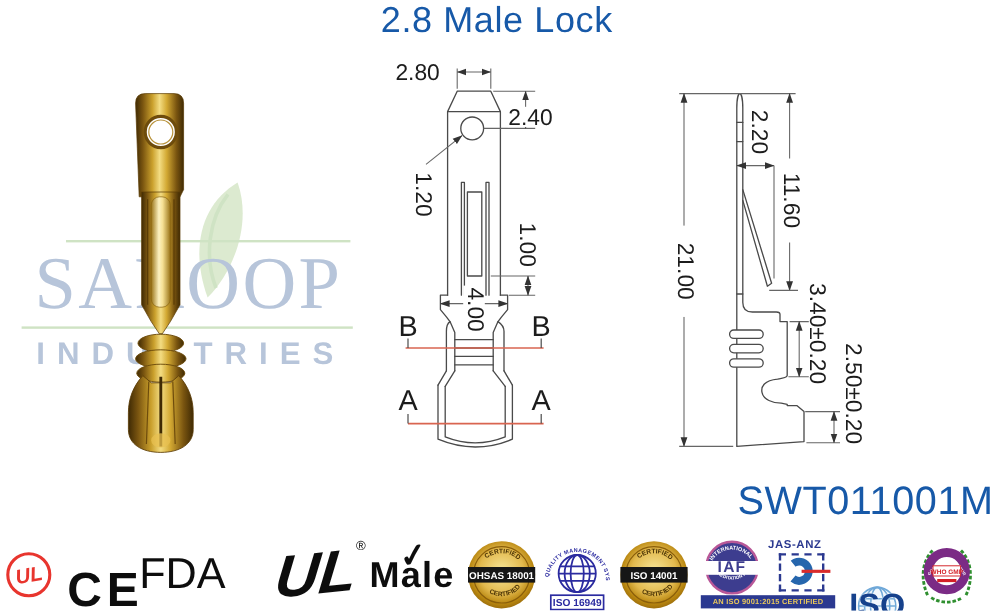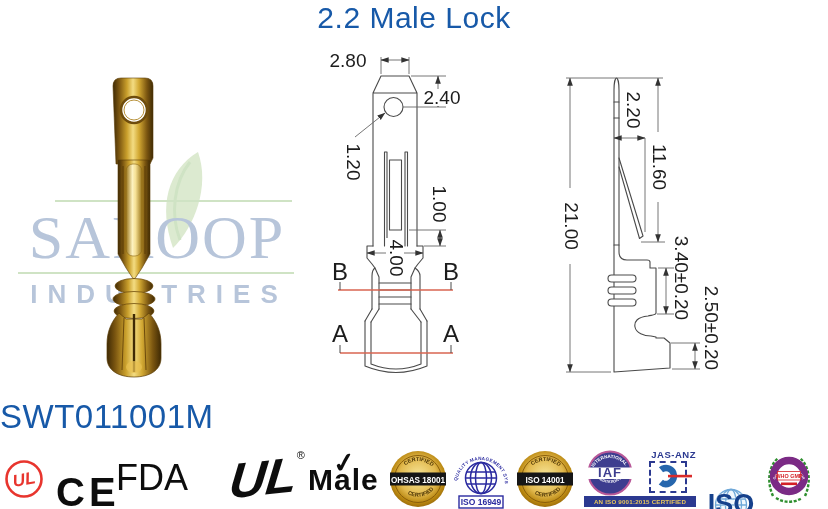--- a/index.html
+++ b/index.html
@@ -1,20 +1,20 @@
 <!DOCTYPE html>
 <html><head>
 <meta charset="utf-8">
 <style>
   html,body{margin:0;padding:0;background:#fff}
   #canvas{position:relative;width:828px;height:509px;background:#fff;overflow:hidden;
           font-family:"Liberation Sans",sans-serif;color:#111}
   .title{position:absolute;left:0;top:1px;width:828px;text-align:center;
          font-size:30px;color:#1759a8;letter-spacing:.5px}
-  .pn{position:absolute;left:0;top:398px;width:828px;text-align:left;
+  .pn{position:absolute;left:0;top:398px;width:828px;text-align:right;
       font-size:33px;color:#1759a8;letter-spacing:.5px}
   
   .photo{position:absolute;left:0;top:40px;width:300px;height:360px}
   .wm-line{position:absolute;height:2px;background:#cfe3c4}
   .wm-l1{left:55px;top:160px;width:237px}
   .wm-l2{left:18px;top:232px;width:276px}
   .wm-name{position:absolute;left:14px;top:162px;width:286px;text-align:center;
            font-family:"Liberation Serif",serif;font-size:62px;color:#b7c5da;letter-spacing:2px}
   .wm-sub{position:absolute;left:16px;top:239px;width:286px;text-align:center;
           font-size:26px;color:#b7c5da;letter-spacing:10px;font-weight:bold}
@@ -29,35 +29,35 @@
   .certs{position:absolute;left:0;top:447px;width:828px;height:62px}
   .cert{position:absolute}
   .ce-txt{font-size:40px;font-weight:700;letter-spacing:4px;color:#0d0d0d;transform:scaleX(.92);transform-origin:left}
   .fda-txt{font-size:36px;font-weight:normal;color:#0d0d0d;letter-spacing:0}
   .ulb{font-size:50px;font-weight:bold;font-style:italic;color:#0d0d0d;
        transform:skewX(-12deg) rotate(-6deg);display:inline-block}
   .ulb-reg{font-size:11px;vertical-align:top;color:#0d0d0d}
   .rohs{position:relative;font-size:30px;font-weight:bold;color:#0d0d0d;letter-spacing:1px}
   .rohs-check{position:absolute;left:25px;top:-16px;font-size:27px;font-weight:bold;
               transform:rotate(-8deg);color:#0d0d0d}
-  .jas{width:56px;text-align:right}
+  .jas{width:56px;text-align:left}
   .jas-label{font-size:9.5px;font-weight:bold;color:#2b3990;letter-spacing:.5px}
   .jas-box{width:34px;height:28px;border:2px dashed #2b3990;margin:1px auto 0;position:relative}
   .banner{position:absolute;left:0;top:47px;width:112px;height:11px;background:#2b3990;
           color:#e9c75b;font-size:6.2px;font-weight:bold;text-align:center;line-height:11px;letter-spacing:.2px}
   .iso13485{width:58px;text-align:center;position:relative}
   .iso13485 .big{position:absolute;left:0;top:2px;width:58px;text-align:center;
                  font-size:27px;font-weight:bold;color:#16418c;text-shadow:0 0 2px #fff}
 </style>
 </head>
 <body>
 
 <div id="canvas">
 
-  <div class="title">2.2 Male Lock</div>
+  <div class="title">2.8 Male Lock</div>
 
   <div class="photo">
     <svg class="wm-leaf" width="80" height="110" viewBox="0 0 80 110">
       <path d="M58,4 C28,22 18,58 33,100 C55,78 70,38 58,4 Z" fill="#dcead0"></path>
       <path d="M50,14 C34,34 30,66 40,92" stroke="#cfe3c4" stroke-width="3" fill="none"></path>
     </svg>
     <div class="wm-line wm-l1"></div>
     <div class="wm-name">SAROOP</div>
     <div class="wm-line wm-l2"></div>
     <div class="wm-sub">INDUSTRIES</div>

